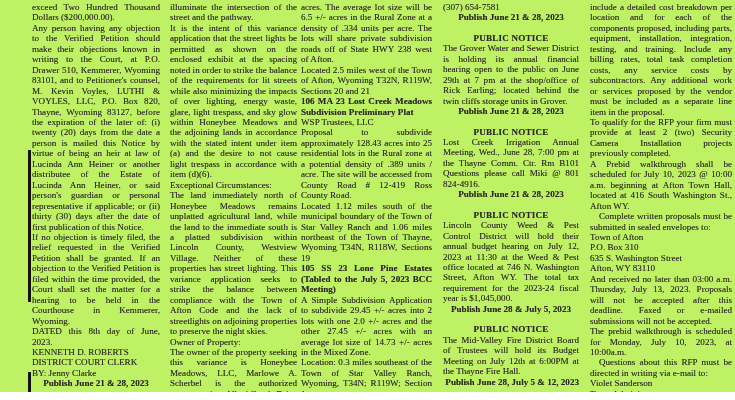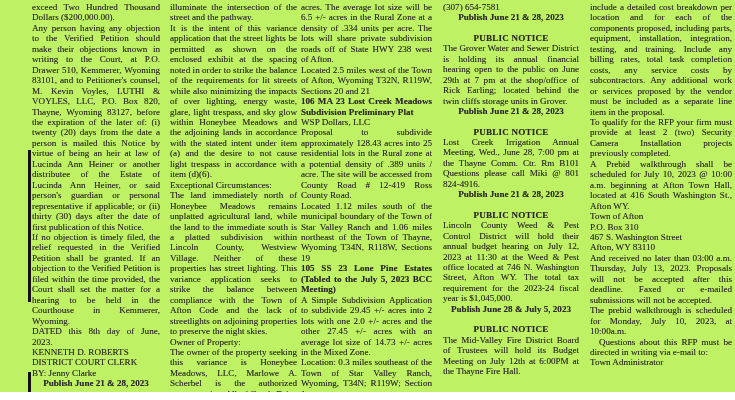--- a/index.html
+++ b/index.html
@@ -64,48 +64,51 @@
       <p class="b body">It is the intent of this variance application that the street lights be permitted as shown on the enclosed exhibit at the spacing noted in order to strike the balance of the requirements for lit streets while also minimizing the impacts of over lighting, energy waste, glare, light trespass, and sky glow within Honeybee Meadows and the adjoining lands in accordance with the stated intent under item (a) and the desire to not cause light trespass in accordance with item (d)(6).</p>
       <p class="b body">Exceptional Circumstances:</p>
       <p class="b body">The land immediately north of Honeybee Meadows remains unplatted agricultural land, while the land to the immediate south is a platted subdivision within Lincoln County, Westview Village. Neither of these properties has street lighting. This variance application seeks to strike the balance between compliance with the Town of Afton Code and the lack of streetlights on adjoining properties to preserve the night skies.</p>
       <p class="b body">Owner of Property:</p>
       <p class="b body">The owner of the property seeking this variance is Honeybee Meadows, LLC, Marlowe A. Scherbel is the authorized representative. All of Grey's Drive and part of Honeybee Lane have been dedicated to the Town of Afton. The remainder of</p>
     </div>
   <div class="col col-3">
       <p class="b body">acres. The average lot size will be 6.5 +/- acres in the Rural Zone at a density of .334 units per acre. The lots will share private subdivision roads off of State HWY 238 west of Afton.</p>
       <p class="b body">Located 2.5 miles west of the Town of Afton, Wyoming T32N, R119W, Sections 20 and 21</p>
       <p class="b bold-line">106 MA 23 Lost Creek Meadows Subdivision Preliminary Plat</p>
-      <p class="b body">WSP Dollars, LLC</p>
+      <p class="b body">WSP Trustees, LLC</p>
       <p class="b body">Proposal to subdivide approximately 128.43 acres into 25 residential lots in the Rural zone at a potential density of .389 units / acre. The site will be accessed from County Road # 12-419 Ross County Road.</p>
       <p class="b body">Located 1.12 miles south of the municipal boundary of the Town of Star Valley Ranch and 1.06 miles northeast of the Town of Thayne, Wyoming T34N, R118W, Sections 19</p>
       <p class="b bold-line">105 SS 23 Lone Pine Estates (Tabled to the July 5, 2023 BCC Meeting)</p>
       <p class="b body">A Simple Subdivision Application to subdivide 29.45 +/- acres into 2 lots with one 2.0 +/- acres and the other 27.45 +/- acres with an average lot size of 14.73 +/- acres in the Mixed Zone.</p>
       <p class="b body">Location: 0.3 miles southeast of the Town of Star Valley Ranch, Wyoming, T34N; R119W; Section 1</p>
     </div>
   <div class="col col-4">
       <p class="b body">(307) 654-7581</p>
       <p class="b publish">Publish June 21 &amp; 28, 2023</p>
       <p class="b notice-heading">PUBLIC NOTICE</p>
       <p class="b body">The Grover Water and Sewer District is holding its annual financial hearing open to the public on June 29th at 7 pm at the shop/office of Rick Earling; located behind the twin cliffs storage units in Grover.</p>
       <p class="b publish">Publish June 21 &amp; 28, 2023</p>
       <p class="b notice-heading">PUBLIC NOTICE</p>
       <p class="b body">Lost Creek Irrigation Annual Meeting, Wed., June 28, 7:00 pm at the Thayne Comm. Ctr. Rm B101 Questions please call Miki @ 801 824-4916.</p>
       <p class="b publish">Publish June 21 &amp; 28, 2023</p>
       <p class="b notice-heading">PUBLIC NOTICE</p>
       <p class="b body">Lincoln County Weed &amp; Pest Control District will hold their annual budget hearing on July 12, 2023 at 11:30 at the Weed &amp; Pest office located at 746 N. Washington Street, Afton WY. The total tax requirement for the 2023-24 fiscal year is $1,045,000.</p>
       <p class="b publish">Publish June 28 &amp; July 5, 2023</p>
       <p class="b notice-heading">PUBLIC NOTICE</p>
       <p class="b body">The Mid-Valley Fire District Board of Trustees will hold its Budget Meeting on July 12th at 6:00PM at the Thayne Fire Hall.</p>
+      <p class="b publish-right">Publish June 28, July 5 &amp; 12, 2023</p>
     </div>
   <div class="col col-5">
       <p class="b body">include a detailed cost breakdown per location and for each of the components proposed, including parts, equipment, installation, integration, testing, and training. Include any billing rates, total task completion costs, any service costs by subcontractors. Any additional work or services proposed by the vendor must be included as a separate line item in the proposal.</p>
       <p class="b body">To qualify for the RFP your firm must provide at least 2 (two) Security Camera Installation projects previously completed.</p>
       <p class="b body">A Prebid walkthrough shall be scheduled for July 10, 2023 @ 10:00 a.m. beginning at Afton Town Hall, located at 416 South Washington St., Afton WY.</p>
+      <p class="b body indent">Complete written proposals must be submitted in sealed envelopes to:</p>
       <p class="b body">Town of Afton</p>
       <p class="b body">P.O. Box 310</p>
-      <p class="b body">467 S. Washington Street</p>
+      <p class="b body">635 S. Washington Street</p>
       <p class="b body">Afton, WY 83110</p>
       <p class="b body">And received no later than 03:00 a.m. Thursday, July 13, 2023. Proposals will not be accepted after this deadline. Faxed or e-mailed submissions will not be accepted.</p>
       <p class="b body">The prebid walkthrough is scheduled for Monday, July 10, 2023, at 10:00a.m.</p>
       <p class="b body indent">Questions about this RFP must be directed in writing via e-mail to:</p>
+      <p class="b body">Violet Sanderson</p>
       <p class="b body">Town Administrator</p>
     </div>
 </div>
 
 </body></html>

